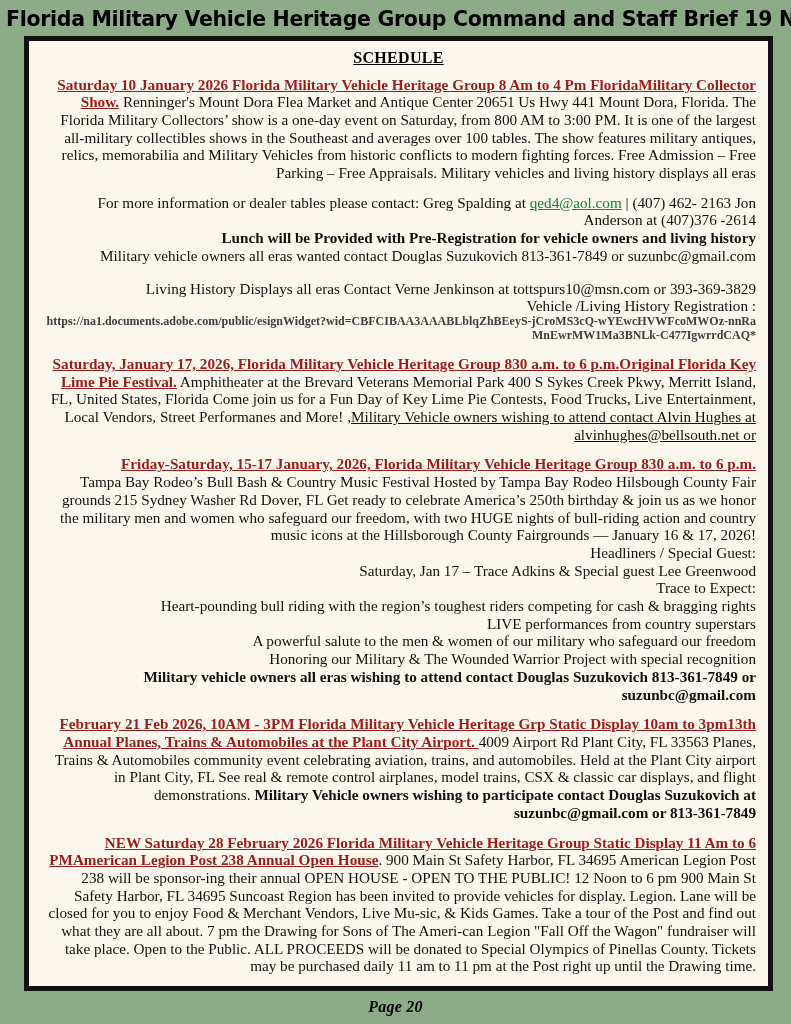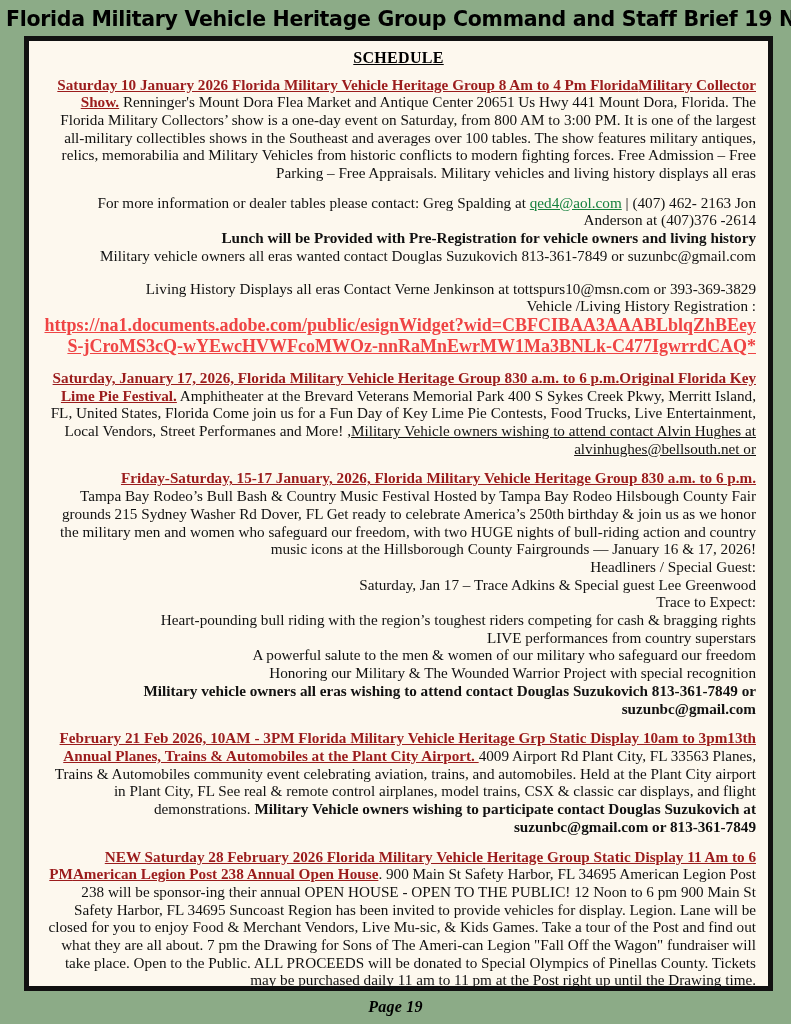--- a/index.html
+++ b/index.html
@@ -62,25 +62,24 @@
     line-height: 1.165;
     color: #111111;
     text-align: right;
   }
   .maroon-head {
     color: #9b1c1c;
     font-weight: bold;
     text-decoration: underline;
   }
   .maroon-link {
-    color: #ef4444;
+    color: #404040;
     font-weight: bold;
-    text-decoration: underline;
     word-break: break-all;
-    font-size: 18px;
+    font-size: 12px;
   }
   .bold { font-weight: bold; }
   .ul { text-decoration: underline; }
   .mail-link {
     color: #15803d;
     text-decoration: underline;
   }
   .blank-line {
     height: 15px;
   }
@@ -139,15 +138,15 @@
     <div class="block">
       <p><span class="maroon-head">February 21 Feb 2026, 10AM - 3PM Florida Military Vehicle Heritage Grp  Static Display 10am to 3pm</span><span class="maroon-head">13th Annual Planes, Trains &amp; Automobiles at the Plant City Airport. </span><span>4009 Airport Rd Plant City, FL 33563 Planes, Trains &amp; Automobiles community event celebrating aviation, trains, and automobiles. Held at the Plant City airport in Plant City, FL See real &amp; remote control airplanes, model trains, CSX &amp; classic car displays, and flight demonstrations.  </span><span class="bold">Military Vehicle owners wishing to participate contact Douglas Suzukovich at suzunbc@gmail.com or 813-361-7849</span></p>
     </div>
 
     <div class="block">
       <p><span class="maroon-head">NEW Saturday 28 February 2026 Florida Military Vehicle Heritage Group Static Display 11 Am to 6 PM</span><span class="maroon-head">American Legion Post 238 Annual Open House</span><span>. 900 Main St Safety Harbor, FL 34695 American Legion Post 238 will be sponsor-ing their annual OPEN HOUSE - OPEN TO THE PUBLIC! 12 Noon to 6 pm 900 Main St Safety Harbor, FL 34695 Suncoast Region has been invited to provide vehicles for display. Legion. Lane will be closed for you to enjoy Food &amp; Merchant Vendors, Live Mu-sic, &amp; Kids Games. Take a tour of the Post and find out what they are all about. 7 pm the Drawing for Sons of The Ameri-can Legion "Fall Off the Wagon" fundraiser will take place. Open to the Public. ALL PROCEEDS will be donated to Special Olympics of Pinellas County. Tickets may be purchased daily 11 am to 11 pm at the Post right up until the Drawing time. </span></p>
     </div>
 
   </div>
 
-  <div class="footer">Page 19</div>
+  <div class="footer">Page 20</div>
 
 </div>
 
 </body></html>

